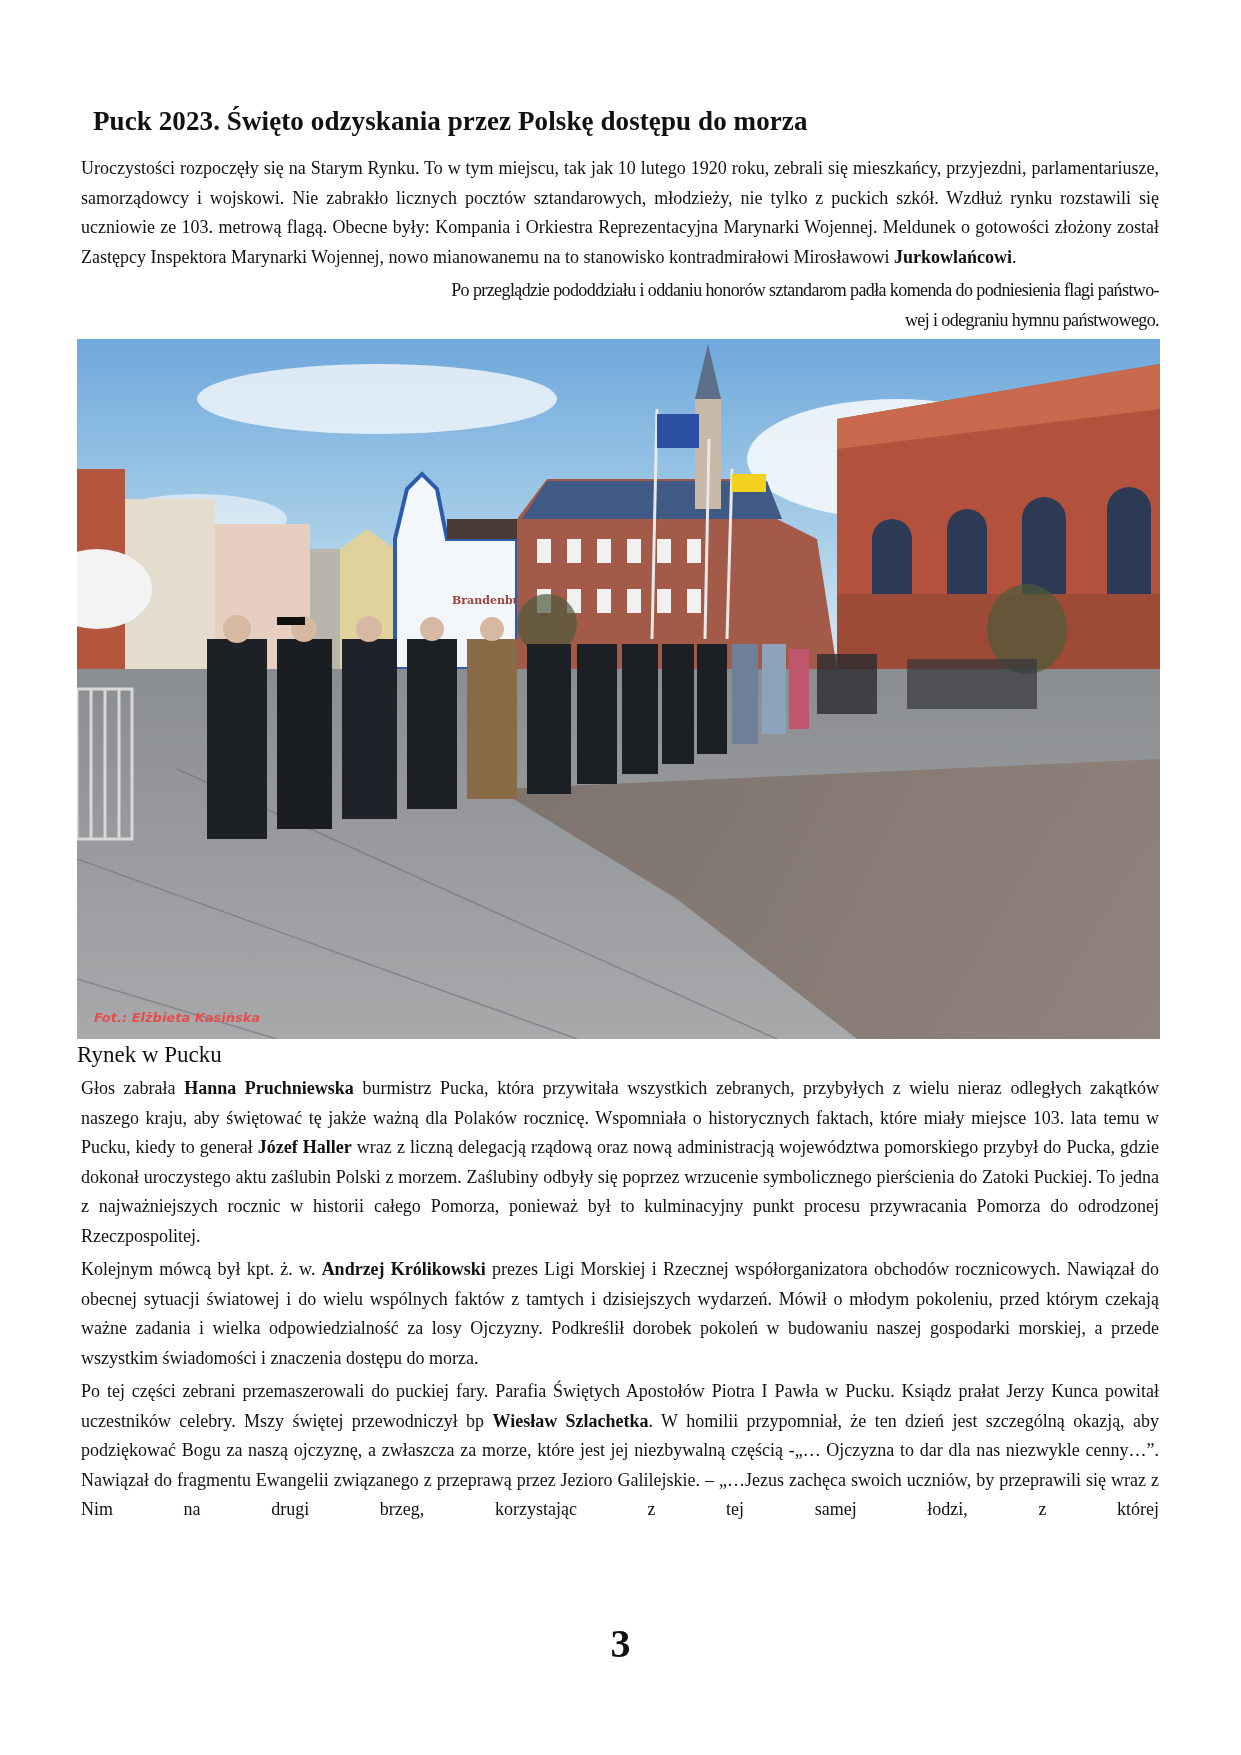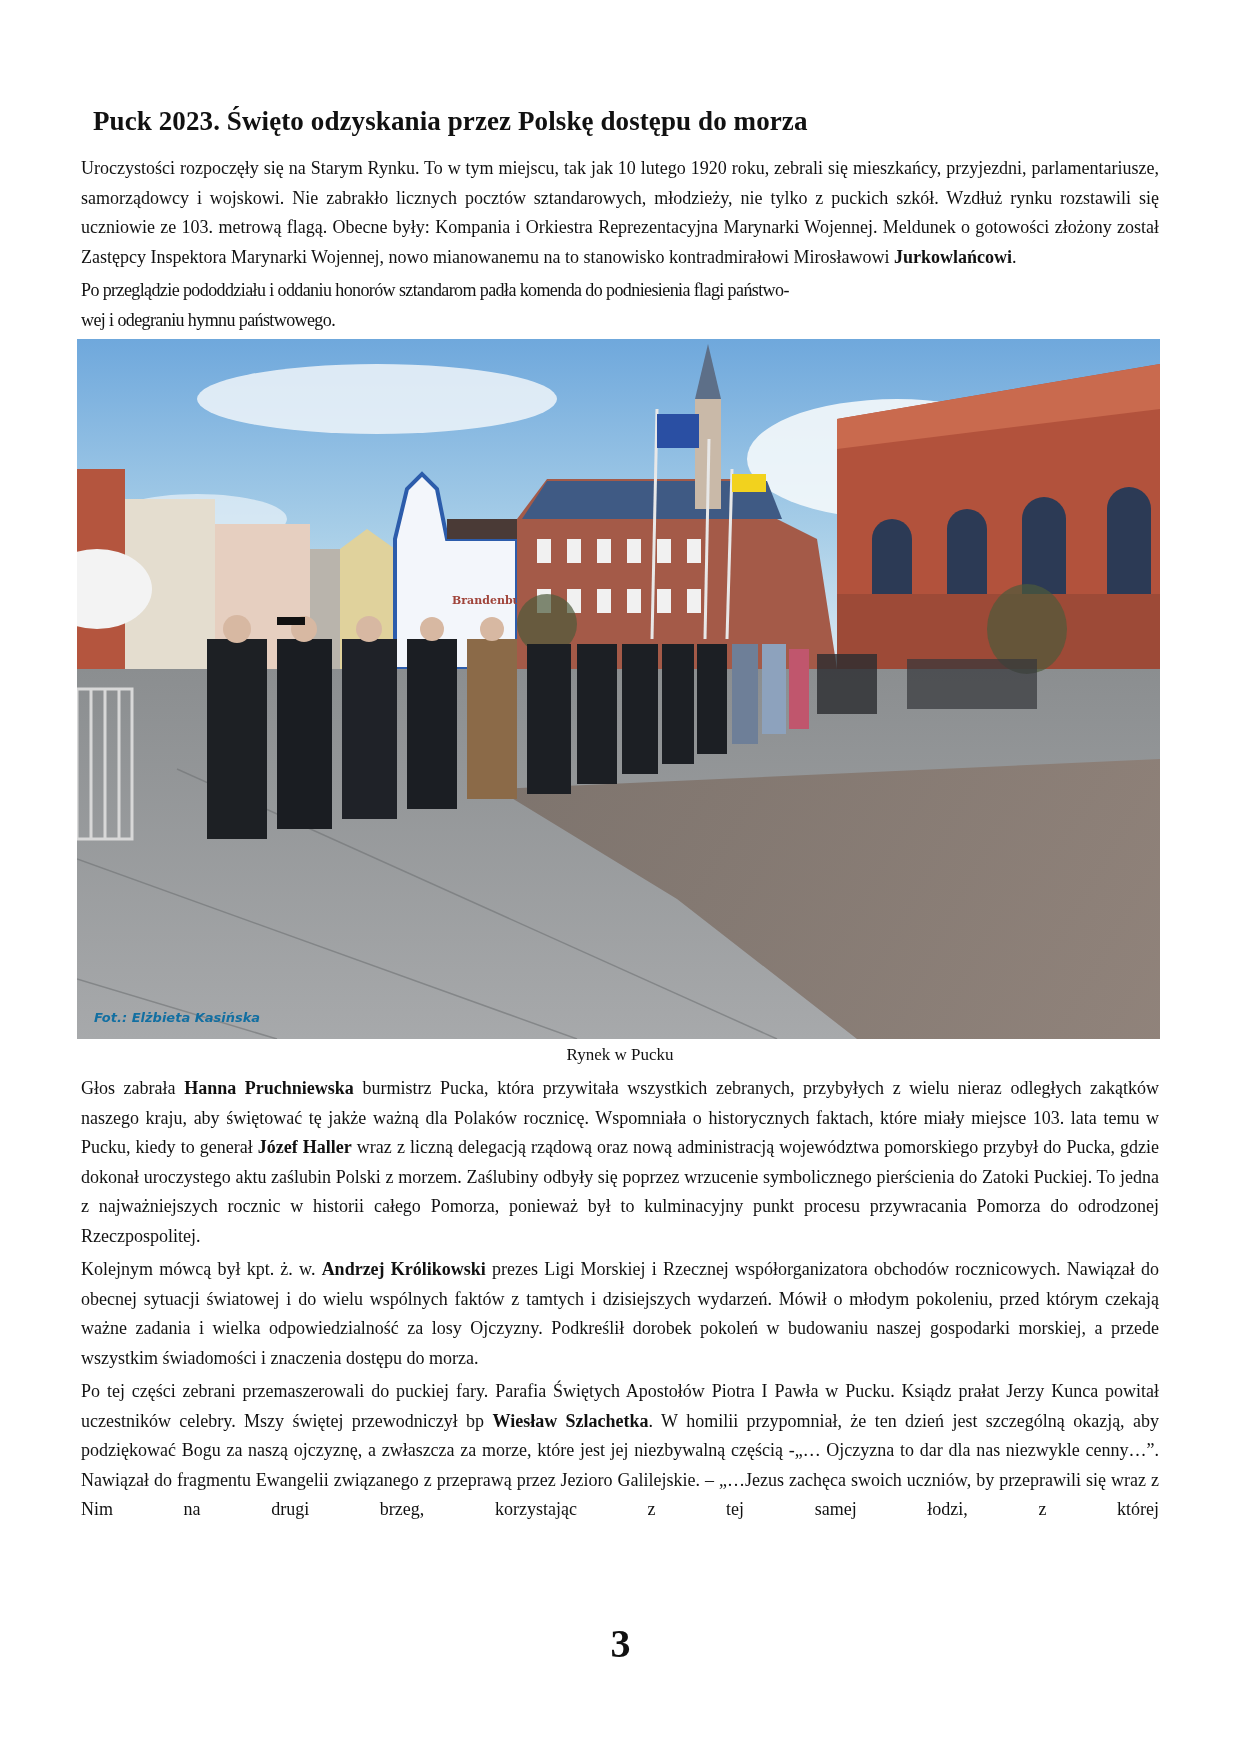--- a/index.html
+++ b/index.html
@@ -5,37 +5,37 @@
   html, body { margin: 0; padding: 0; background: #ffffff; }
   body { width: 1241px; height: 1755px; position: relative; overflow: hidden;
          font-family: "Liberation Serif", "DejaVu Serif", serif; color: #111; }
   .page { position: absolute; left: 77px; top: 88px; width: 1086px; }
   h1 { margin: 16px; font-size: 27px; font-weight: bold; line-height: 34px; letter-spacing: 0.1px; }
   p.para { margin: 4px; font-size: 18px; line-height: 29.5px; text-align: justify; hyphens: manual; }
   .condensed { letter-spacing: -0.6px; }
   .bold { font-weight: bold; }
   .photo { position: relative; width: 1083px; height: 700px; margin-top: 4px; overflow: hidden; }
   .photo svg { display: block; }
-  .photo-credit { position: absolute; left: 17px; bottom: 14px; color: #0369a1; font-size: 13px;
+  .photo-credit { position: absolute; left: 17px; bottom: 14px; color: #ef4444; font-size: 13px;
                   font-family: "DejaVu Sans", sans-serif; font-style: italic; font-weight: bold; opacity: 0.9; }
-  .caption { text-align: center; font-size: 17px; line-height: 22px; margin: 5px 0 8px 0; }
+  .caption { text-align: left; font-size: 23px; line-height: 22px; margin: 5px 0 8px 0; }
   .page-number { position: absolute; left: 0; right: 0; top: 1620px; text-align: center;
                  font-size: 40px; font-weight: bold; }
 </style>
 </head>
 <body>
 
 <div class="page">
   <h1>Puck 2023. Święto odzyskania przez Polskę dostępu do morza</h1>
 
   <p class="para">
     <span>Uroczystości rozpoczęły się na Starym Rynku. To w tym miejscu, tak jak 10 lutego 1920 roku, zebrali się mieszkańcy, przyjezdni, parlamentariusze, samorządowcy i wojskowi. Nie zabrakło licznych pocztów sztan­darowych, młodzieży, nie tylko z puckich szkół. Wzdłuż rynku rozstawili się uczniowie ze 103. metrową flagą. Obecne były: Kompania i Orkiestra Reprezentacyjna Marynarki Wojennej. Meldunek o gotowości zło­żony został Zastępcy Inspektora Marynarki Wojennej, nowo mianowanemu na to stanowisko kontradmira­łowi Mirosławowi </span><span class="bold">Jurkowlańcowi</span><span>.</span>
   </p>
 
-  <p class="para condensed" style="white-space: pre-line; text-align:left;">Po przeglądzie pododdziału i oddaniu  honorów  sztandarom padła komenda do podniesienia flagi państwo-
+  <p class="para condensed" style="white-space: pre-line; text-align:right;">Po przeglądzie pododdziału i oddaniu  honorów  sztandarom padła komenda do podniesienia flagi państwo-
 wej i odegraniu hymnu państwowego.</p>
 
   <div class="photo">
     <svg width="1083" height="700" viewBox="0 0 1083 700" xmlns="http://www.w3.org/2000/svg">
       <defs>
         <linearGradient id="sky" x1="0" y1="0" x2="0" y2="1">
           <stop offset="0" stop-color="#6fa8dc"></stop>
           <stop offset="0.6" stop-color="#a9cfe8"></stop>
           <stop offset="1" stop-color="#dce9f2"></stop>
         </linearGradient>

